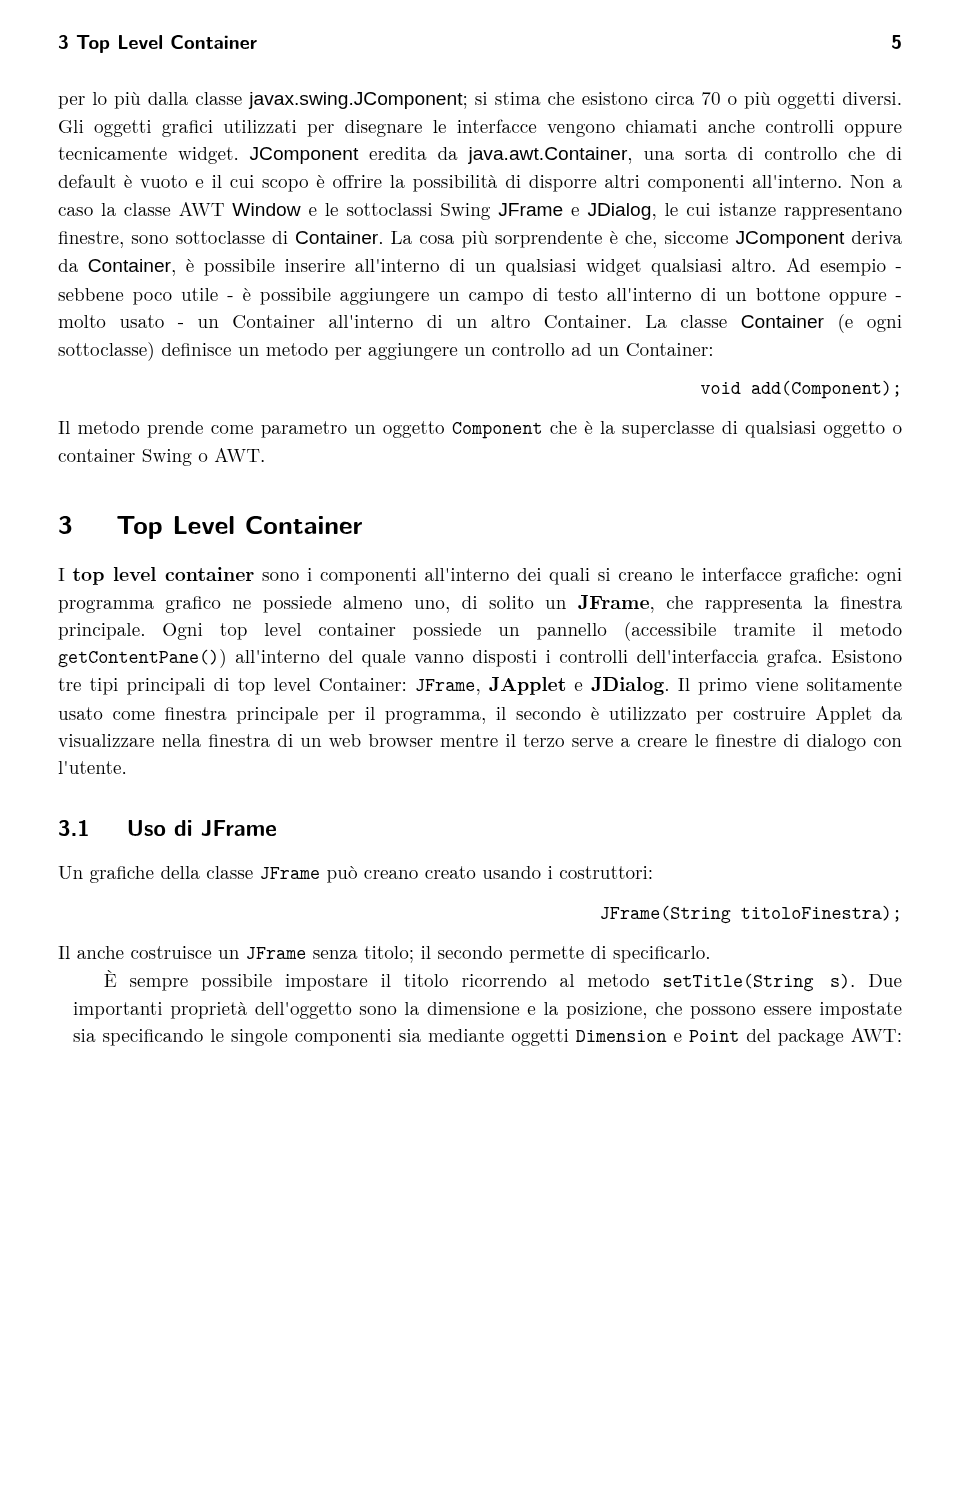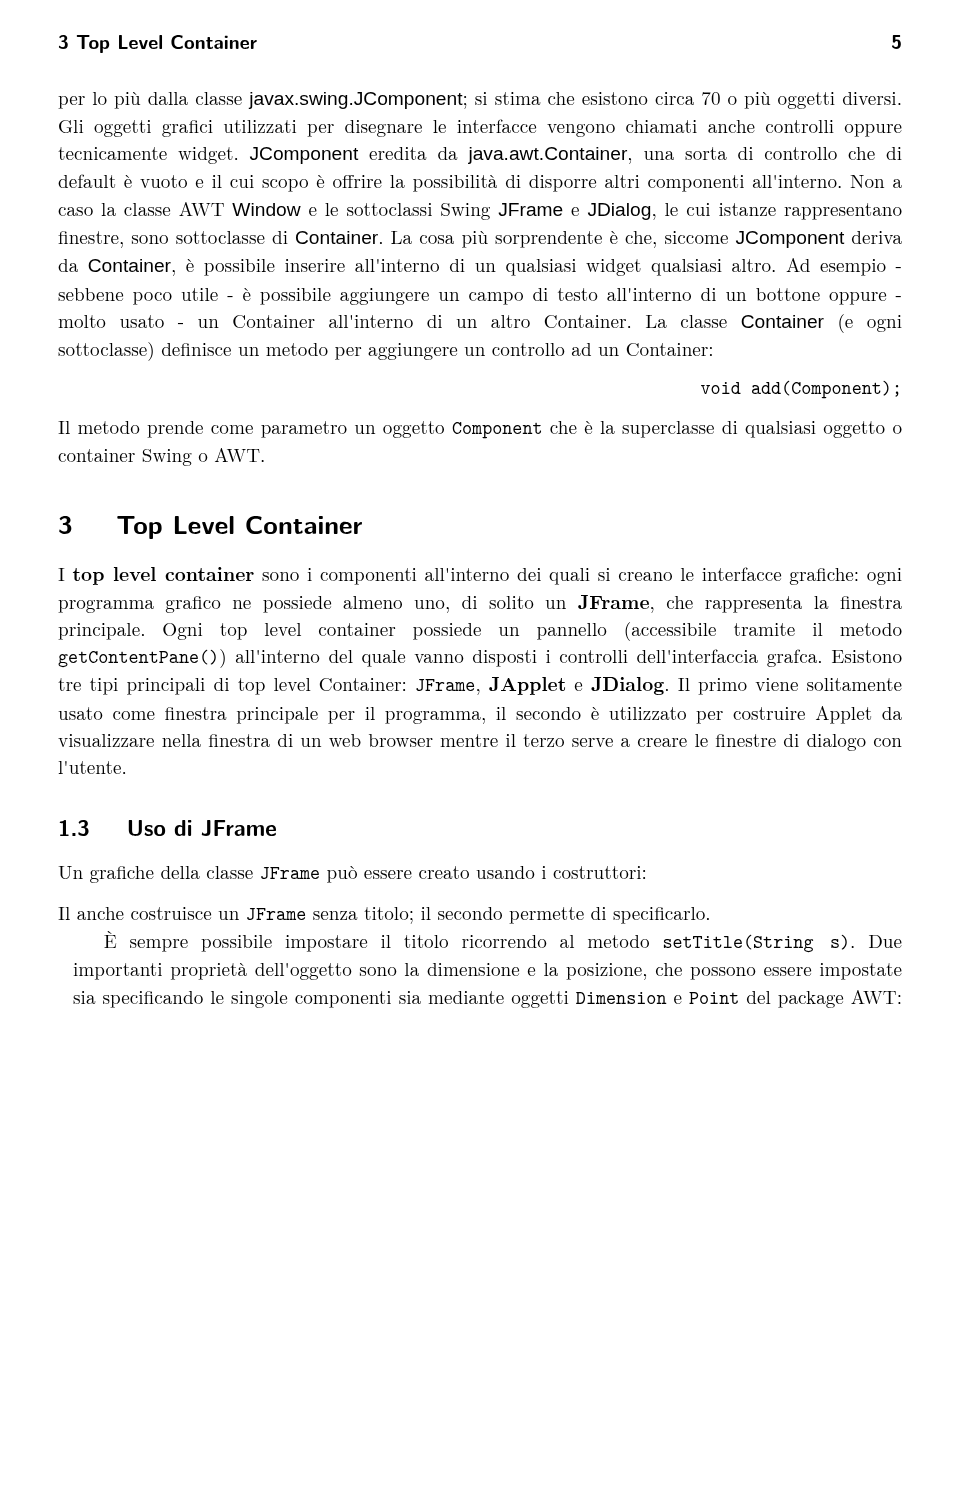--- a/index.html
+++ b/index.html
@@ -75,28 +75,29 @@
 
 <h2 class="sec">
   <span>3</span>&nbsp;&nbsp;&nbsp;<span>Top Level Container</span>
 </h2>
 
 <p>
   <span>I </span><span class="bf">top level container</span><span> sono i componenti all'interno dei quali si creano le interfacce grafiche: ogni programma grafico ne possiede almeno uno, di solito un </span><span class="bf">JFrame</span><span>, che rappresenta la finestra principale. Ogni top level container possiede un pannello (accessibile tramite il metodo </span><span class="tt">getContentPane()</span><span>) all'interno del quale vanno disposti i controlli dell'interfaccia grafca. Esistono tre tipi principali di top level Container: </span><span class="tt">JFrame</span><span>, </span><span class="bf">JApplet</span><span> e </span><span class="bf">JDialog</span><span>. Il primo viene solitamente usato come finestra principale per il programma, il secondo è utilizzato per costruire Applet da visualizzare nella finestra di un web browser mentre il terzo serve a creare le finestre di dialogo con l'utente.</span>
 </p>
 
 <h3 class="subsec">
-  <span>1.3</span>&nbsp;&nbsp;&nbsp;<span>Uso di JFrame</span>
+  <span>3.1</span>&nbsp;&nbsp;&nbsp;<span>Uso di JFrame</span>
 </h3>
 
 <p>
-  <span>Un grafiche della classe </span><span class="tt">JFrame</span><span> può essere creato usando i costruttori:</span>
+  <span>Un grafiche della classe </span><span class="tt">JFrame</span><span> può creano creato usando i costruttori:</span>
 </p>
 
 <div class="code-block">
+  <div>JFrame(String titoloFinestra);</div>
 </div>
 
 <p>
   <span>Il anche costruisce un </span><span class="tt">JFrame</span><span> senza titolo; il secondo permette di specificarlo.</span>
 </p>
 
 <p class="indent" style="text-align-last:justify;margin-left:15px;">
   <span>È sempre possibile impostare il titolo ricorrendo al metodo </span><span class="tt">setTitle(String s)</span><span>. Due importanti proprietà dell'oggetto sono la dimensione e la posizione, che possono essere impostate sia specificando le singole componenti sia mediante oggetti </span><span class="tt">Dimension</span><span> e </span><span class="tt">Point</span><span> del package AWT:</span>
 </p>
 

